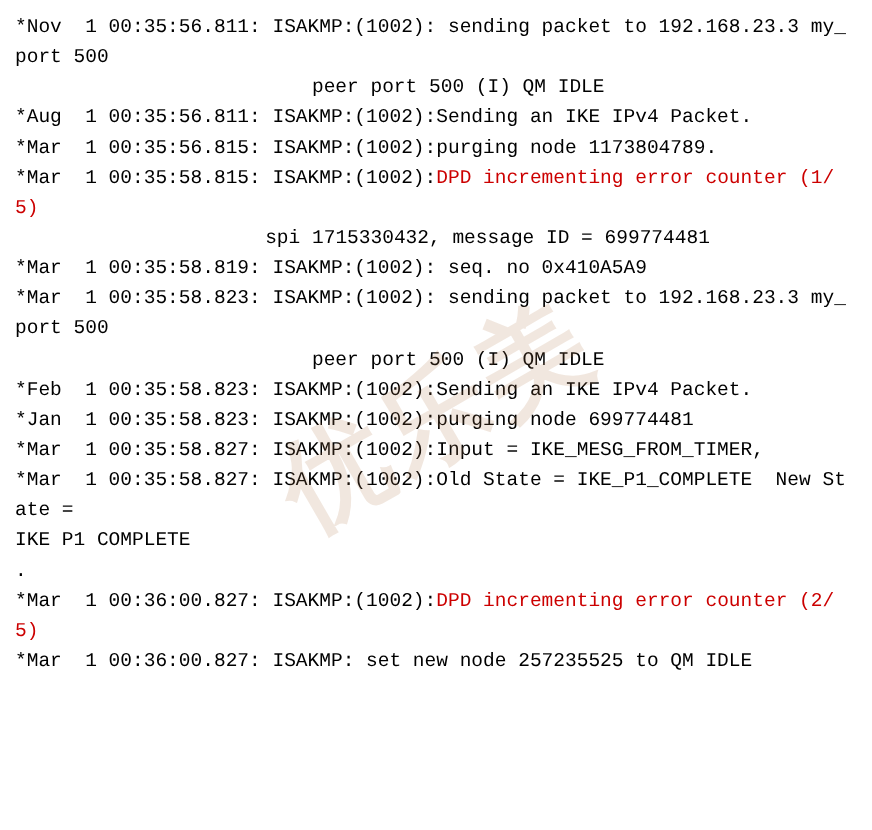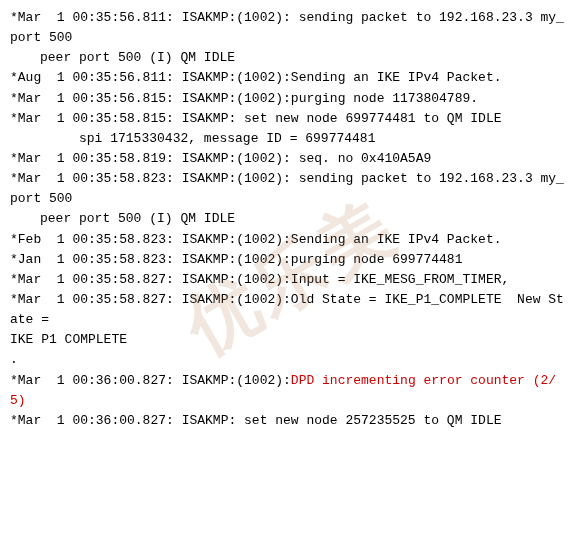--- a/index.html
+++ b/index.html
@@ -28,20 +28,21 @@
     }
 
     .log-line {
       display: block;
       white-space: pre-wrap;
       word-break: break-all;
     }
 
     .log-line.indent {
       padding-left: 30px;
+      text-align: center;
     }
 
     .highlight-red {
       color: #cc0000;
     }
 
     .watermark {
       position: absolute;
       top: 50%;
       left: 50%;
@@ -54,25 +55,25 @@
       white-space: nowrap;
       z-index: 100;
       letter-spacing: 4px;
     }
   </style>
 </head>
 <body>
 
 <div class="log-container">
 
-<span class="log-line">*Mar  1 00:35:56.811: ISAKMP:(1002): sending packet to 192.168.23.3 my_port 500</span>
+<span class="log-line">*Nov  1 00:35:56.811: ISAKMP:(1002): sending packet to 192.168.23.3 my_port 500</span>
     <span class="log-line indent">peer port 500 (I) QM IDLE</span>
     <span class="log-line">*Aug  1 00:35:56.811: ISAKMP:(1002):Sending an IKE IPv4 Packet.</span>
     <span class="log-line">*Mar  1 00:35:56.815: ISAKMP:(1002):purging node 1173804789.</span>
-    <span class="log-line">*Mar  1 00:35:58.815: ISAKMP: set new node 699774481 to QM IDLE</span>
+    <span class="log-line">*Mar  1 00:35:58.815: ISAKMP:(1002):<span class="highlight-red">DPD incrementing error counter (1/5)</span></span>
     <span class="log-line indent">     spi 1715330432, message ID = 699774481</span>
     <span class="log-line">*Mar  1 00:35:58.819: ISAKMP:(1002): seq. no 0x410A5A9</span>
     <span class="log-line">*Mar  1 00:35:58.823: ISAKMP:(1002): sending packet to 192.168.23.3 my_port 500</span>
     <span class="log-line indent">peer port 500 (I) QM IDLE</span>
     <span class="log-line">*Feb  1 00:35:58.823: ISAKMP:(1002):Sending an IKE IPv4 Packet.</span>
     <span class="log-line">*Jan  1 00:35:58.823: ISAKMP:(1002):purging node 699774481</span>
     <span class="log-line">*Mar  1 00:35:58.827: ISAKMP:(1002):Input = IKE_MESG_FROM_TIMER,</span>
     <span class="log-line">*Mar  1 00:35:58.827: ISAKMP:(1002):Old State = IKE_P1_COMPLETE  New State =</span>
     <span class="log-line">IKE P1 COMPLETE</span>
     <span class="log-line">.</span>

